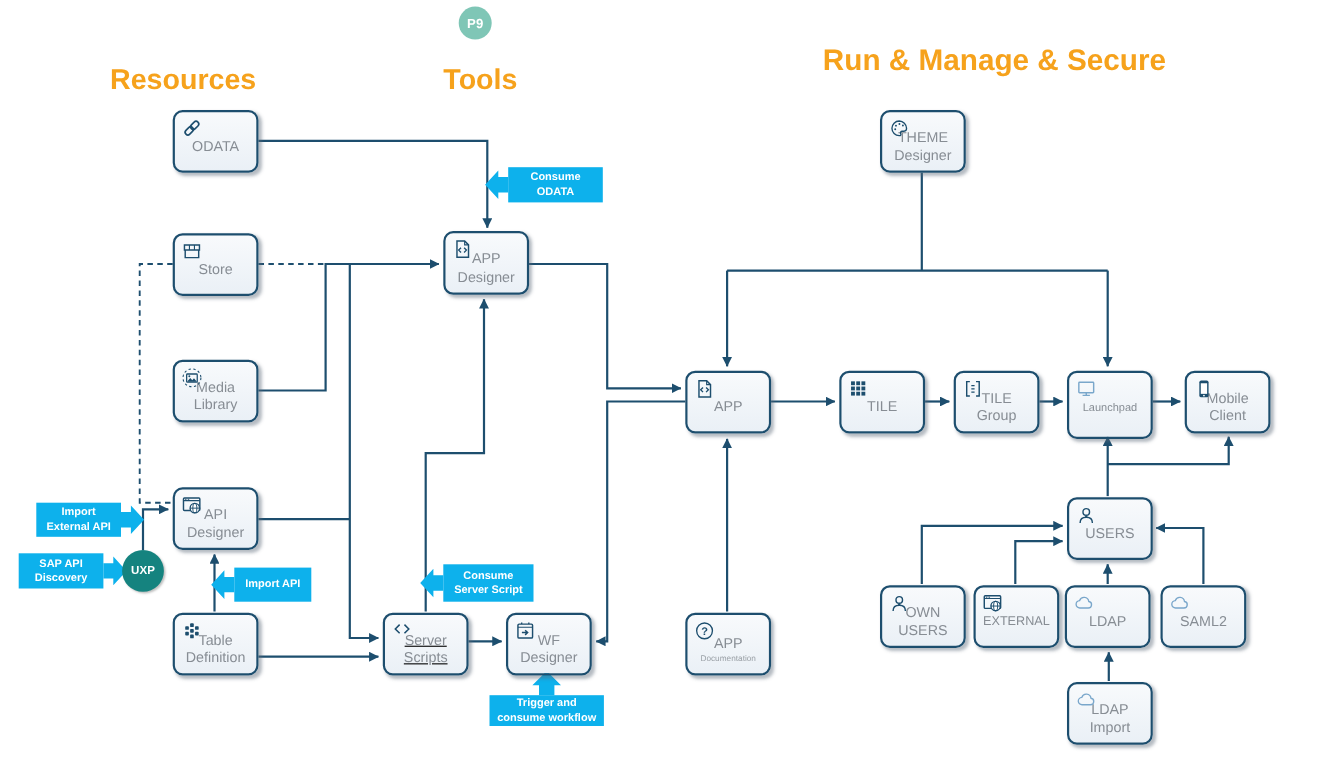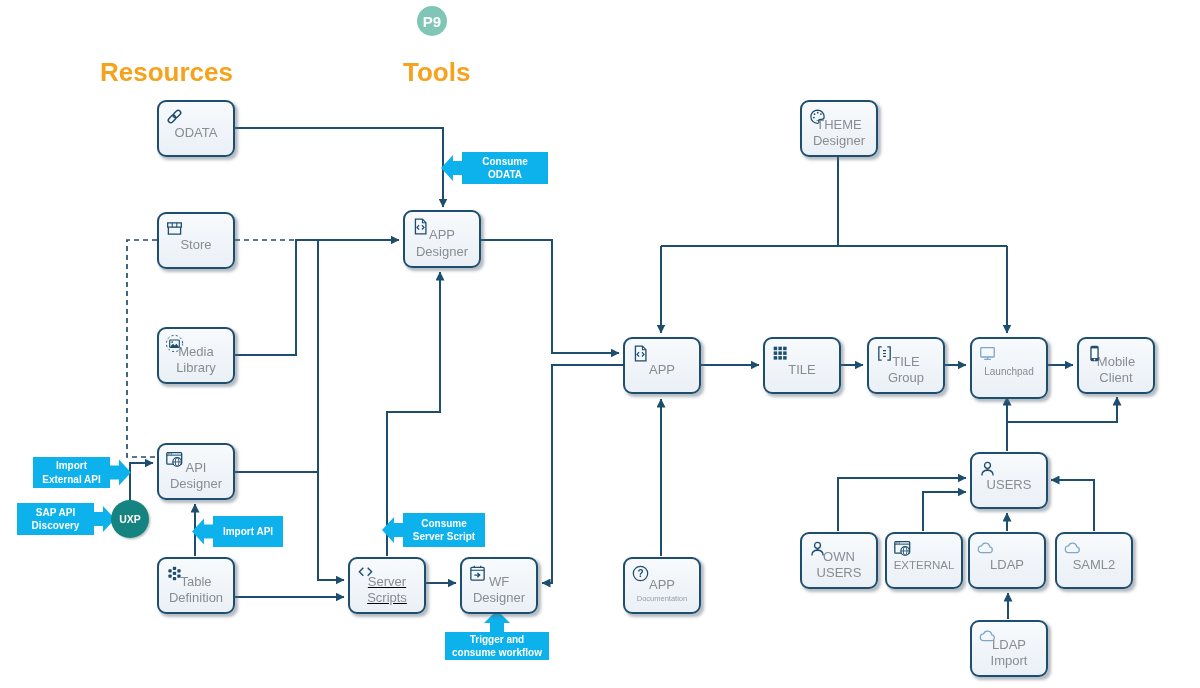--- a/index.html
+++ b/index.html
@@ -23,21 +23,21 @@
   .callout{position:absolute;z-index:3;box-sizing:border-box;background:var(--cyan,#0db1ec);
            color:#fff;font-weight:bold;font-size:10px;line-height:1.35;
            display:flex;flex-direction:column;align-items:center;justify-content:center;
            text-align:center;}
   .hdr{position:absolute;z-index:2;color:var(--orange,#f6a21c);font-weight:bold;white-space:nowrap;}
   #hdr-resources{left:100px;top:57px;font-size:26px;}
   #hdr-tools{left:403px;top:57px;font-size:26px;}
   #hdr-run{left:748px;top:40px;font-size:27px;}
   #title-row{position:absolute;left:417px;top:6px;z-index:2;display:flex;align-items:center;}
   #title-badge{width:30px;height:30px;border-radius:50%;background:var(--badge,#7fc6b6);
-               color:#fff;font-size:15px;font-weight:bold;display:flex;align-items:center;
+               color:#fff;font-size:12px;font-weight:bold;display:flex;align-items:center;
                justify-content:center;margin-right:14px;}
   #title-text{font-size:27px;color:var(--titlegray,#595959);letter-spacing:.5px;white-space:nowrap;}
   #uxp{position:absolute;left:111px;top:500px;width:38px;height:38px;border-radius:50%;
        background:var(--uxp,#15837f);color:#fff;font-size:10.5px;font-weight:bold;z-index:3;
        display:flex;align-items:center;justify-content:center;box-shadow:1.5px 1.5px 2px rgba(0,0,0,.25);}
 </style>
 </head>
 <body>
 
 <div id="canvas">
@@ -185,20 +185,21 @@
       <polygon points="403,523 394,523 394,517 382,530 394,543 394,537 403,537" class="callout-arrow"></polygon>
       <polygon points="490,632 490,623 484,623 497,610 510,623 504,623 504,632" class="callout-arrow"></polygon>
     </svg>
 
   <div id="title-row">
     <div id="title-badge">P9</div>
   </div>
 
   <div id="hdr-resources" class="hdr">Resources</div>
   <div id="hdr-tools" class="hdr">Tools</div>
+  <div id="hdr-run" class="hdr">Run &amp; Manage &amp; Secure</div>
 
   <div id="nodes">
       <div class="node" style="left: 157px; top: 100px; width: 78px; height: 57px;">
         <svg class="nicon">
           <use href="#link-icon"></use>
         </svg>
         <div class="nlabel">ODATA</div>
       </div>
       <div class="node" style="left: 157px; top: 212px; width: 78px; height: 57px;">
         <svg class="nicon">

